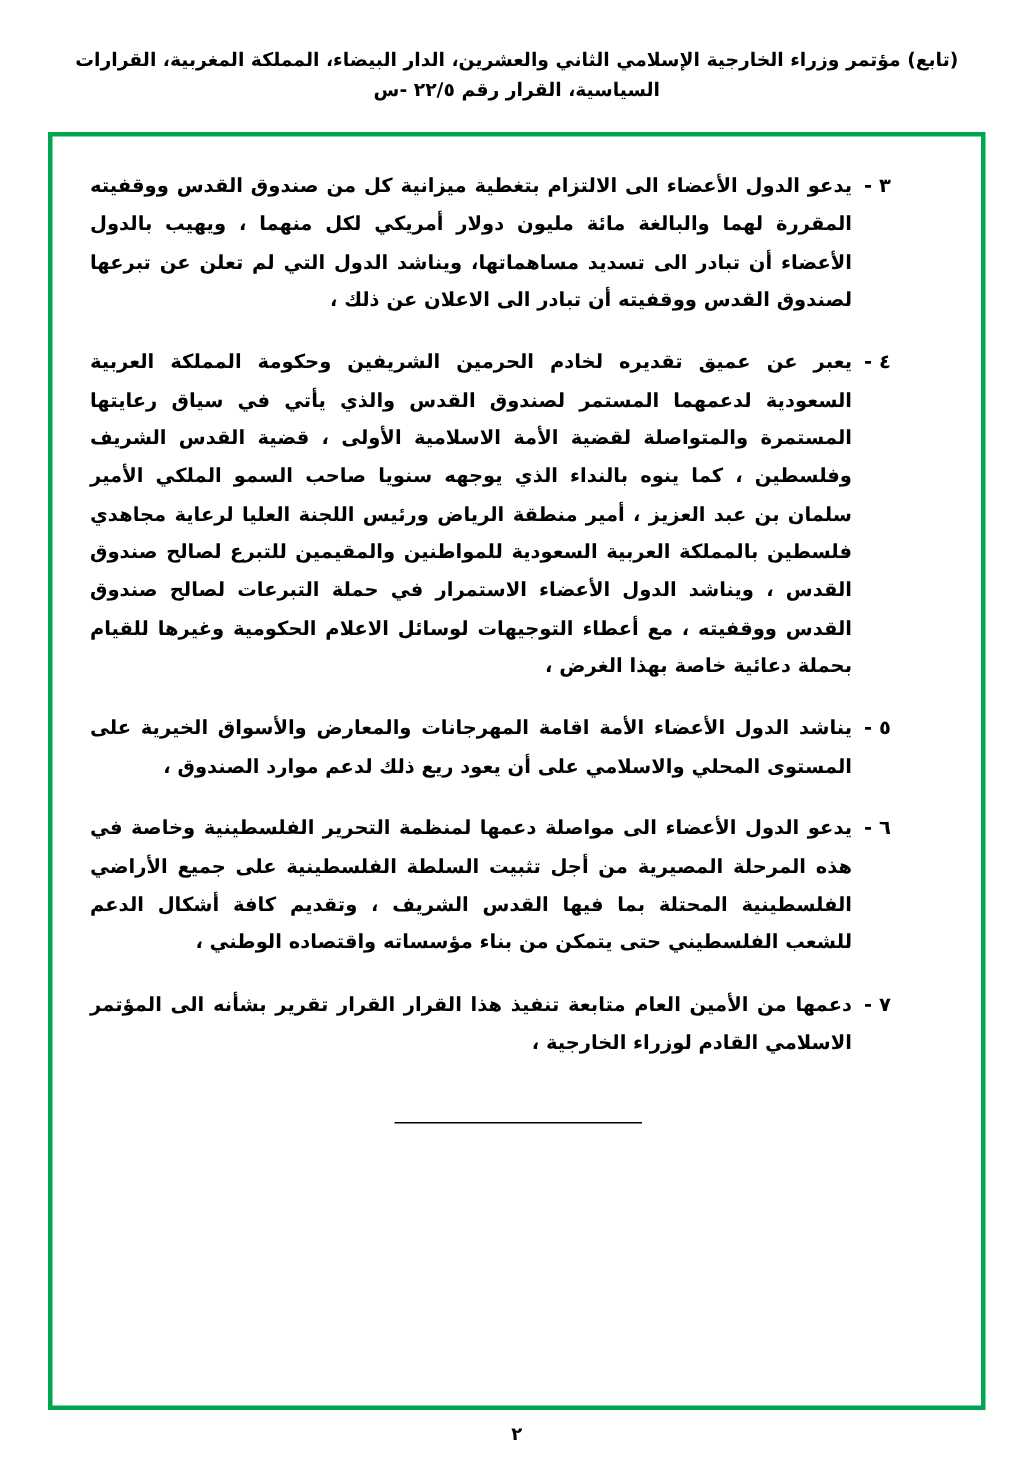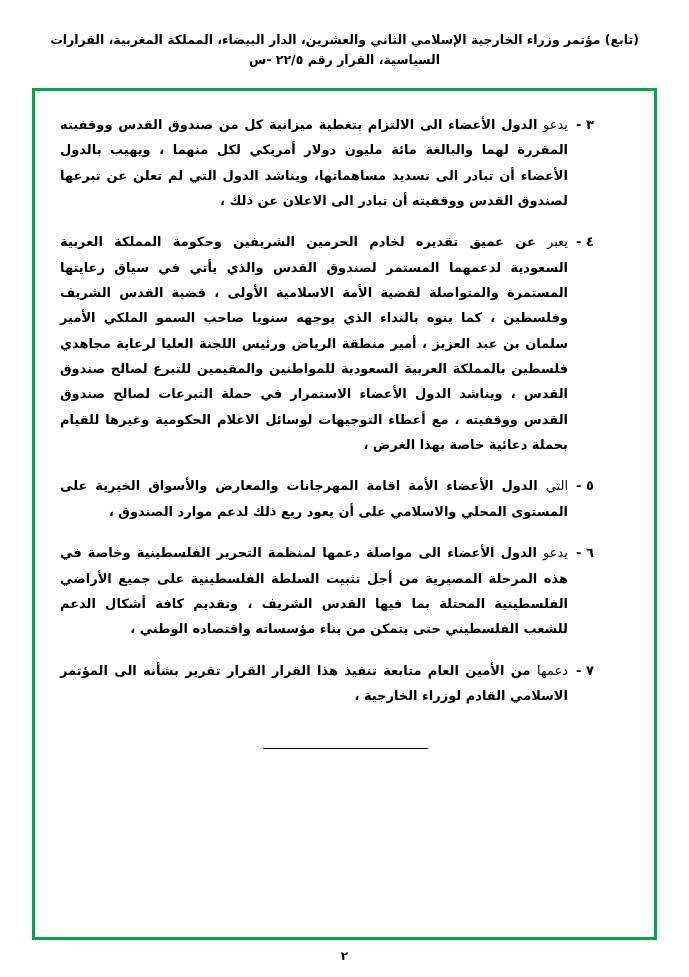--- a/index.html
+++ b/index.html
@@ -76,21 +76,21 @@
   }
   .clause-body {
     flex: 1 1 auto;
     font-size: 13px;
     line-height: 1.95;
     text-align: justify;
     text-justify: inter-word;
     font-weight: bold;
   }
   .clause-body .lead {
-    font-weight: normal;
+    font-weight: bold;
     letter-spacing: 0.5px;
   }
   .divider-wrap {
     margin-top: 26px;
     text-align: center;
   }
   .divider {
     display: inline-block;
     width: 165px;
     border-bottom: 1.5px solid #000;
@@ -124,21 +124,21 @@
       <div class="clause-body"><span class="lead">يدعو</span><span> الدول الأعضاء الى الالتزام بتغطية ميزانية كل من صندوق القدس ووقفيته المقررة لهما والبالغة مائة مليون دولار أمريكي لكل منهما ، ويهيب بالدول الأعضاء أن تبادر الى تسديد مساهماتها، ويناشد الدول التي لم تعلن عن تبرعها لصندوق القدس ووقفيته أن تبادر الى الاعلان عن ذلك ،</span></div>
     </div>
 
     <div class="clause">
       <div class="clause-num">٤ -</div>
       <div class="clause-body"><span class="lead">يعبر</span><span> عن عميق تقديره لخادم الحرمين الشريفين وحكومة المملكة العربية السعودية لدعمهما المستمر لصندوق القدس والذي يأتي في سياق رعايتها المستمرة والمتواصلة لقضية الأمة الاسلامية الأولى ، قضية القدس الشريف وفلسطين ، كما ينوه بالنداء الذي يوجهه سنويا صاحب السمو الملكي الأمير سلمان بن عبد العزيز ، أمير منطقة الرياض ورئيس اللجنة العليا لرعاية مجاهدي فلسطين بالمملكة العربية السعودية للمواطنين والمقيمين للتبرع لصالح صندوق القدس ، ويناشد الدول الأعضاء الاستمرار في حملة التبرعات لصالح صندوق القدس ووقفيته ، مع أعطاء التوجيهات لوسائل الاعلام الحكومية وغيرها للقيام بحملة دعائية خاصة بهذا الغرض ،</span></div>
     </div>
 
     <div class="clause">
       <div class="clause-num">٥ -</div>
-      <div class="clause-body"><span class="lead">التي</span><span> الدول الأعضاء الأمة اقامة المهرجانات والمعارض والأسواق الخيرية على المستوى المحلي والاسلامي على أن يعود ريع ذلك لدعم موارد الصندوق ،</span></div>
+      <div class="clause-body"><span class="lead">يناشد</span><span> الدول الأعضاء الأمة اقامة المهرجانات والمعارض والأسواق الخيرية على المستوى المحلي والاسلامي على أن يعود ريع ذلك لدعم موارد الصندوق ،</span></div>
     </div>
 
     <div class="clause">
       <div class="clause-num">٦ -</div>
       <div class="clause-body"><span class="lead">يدعو</span><span> الدول الأعضاء الى مواصلة دعمها لمنظمة التحرير الفلسطينية وخاصة في هذه المرحلة المصيرية من أجل تثبيت السلطة الفلسطينية على جميع الأراضي الفلسطينية المحتلة بما فيها القدس الشريف ، وتقديم كافة أشكال الدعم للشعب الفلسطيني حتى يتمكن من بناء مؤسساته واقتصاده الوطني ،</span></div>
     </div>
 
     <div class="clause">
       <div class="clause-num">٧ -</div>
       <div class="clause-body"><span class="lead">دعمها</span><span> من الأمين العام متابعة تنفيذ هذا القرار القرار تقرير بشأنه الى المؤتمر الاسلامي القادم لوزراء الخارجية ،</span></div>

